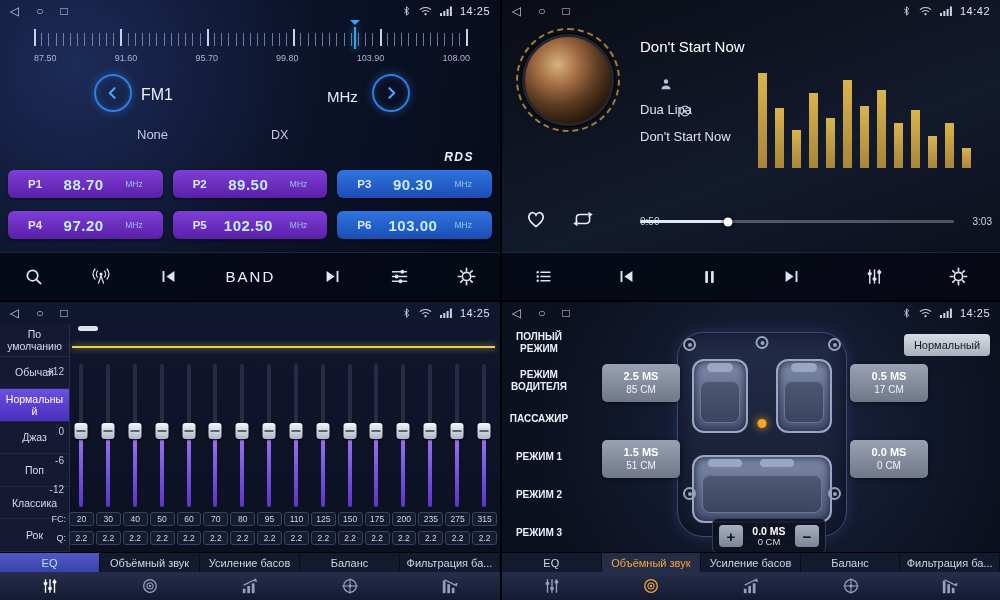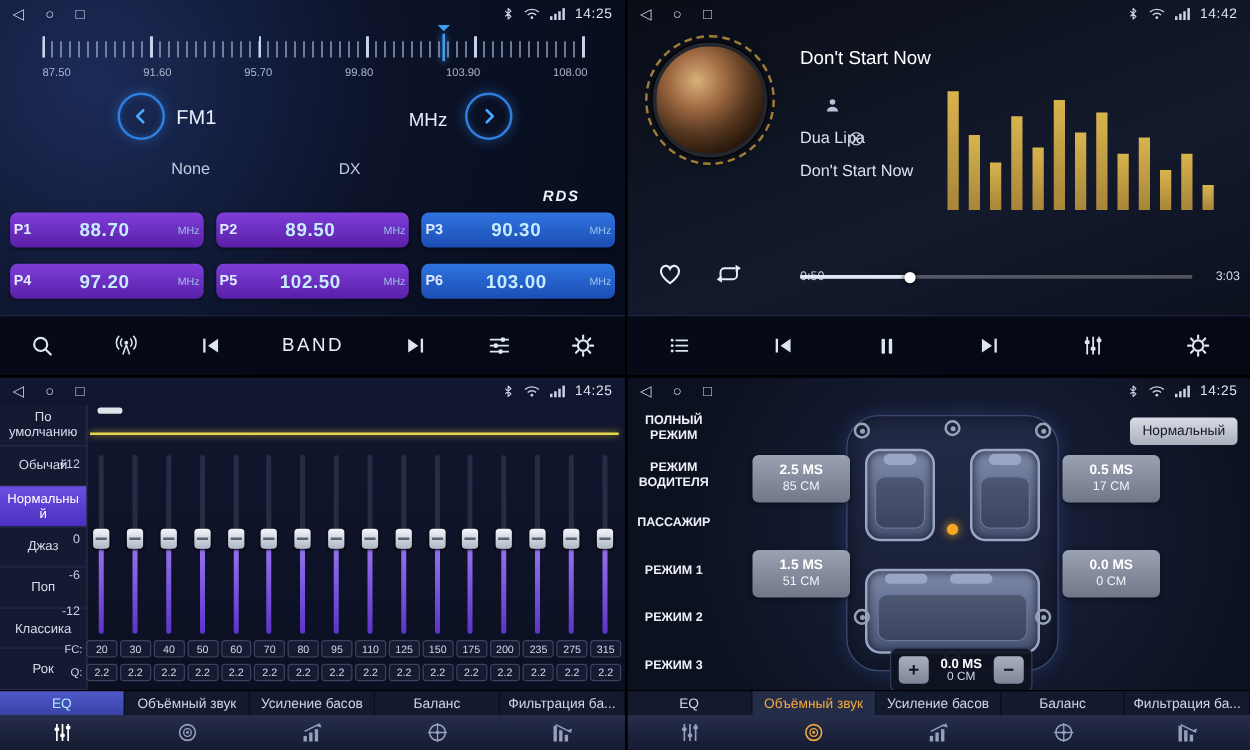--- a/index.html
+++ b/index.html
@@ -31,23 +31,23 @@
   .needle::before{content:'';position:absolute;top:-7px;left:-4px;border:5px solid transparent;border-top-color:#3f9df0;}
   .circle-btn{position:absolute;width:38px;height:38px;border-radius:50%;border:2.5px solid #2e7fe0;
     display:flex;align-items:center;justify-content:center;box-shadow:0 0 10px rgba(46,127,224,.45), inset 0 0 6px rgba(46,127,224,.35);}
   .btn-prev{left:94px;top:74px;}
   .btn-next{left:372px;top:74px;}
   .band-name{position:absolute;left:141px;top:86px;font-size:16px;color:#eaf0fa;}
   .program{position:absolute;left:137px;top:127px;font-size:13px;color:#c2cce0;}
   .freq-big{position:absolute;left:183px;top:66px;width:136px;text-align:center;font-size:33px;font-weight:700;color:#fff;letter-spacing:1px;text-shadow:0 0 12px rgba(120,170,255,.35);}
   .freq-unit{position:absolute;left:327px;top:88px;font-size:15px;color:#e6ecf8;}
   .dx{position:absolute;left:271px;top:128px;font-size:12.5px;color:#c2cce0;}
-  .rds{position:absolute;right:36px;top:150px;font-size:12px;font-weight:700;font-style:italic;letter-spacing:1.5px;color:#eef2fa;}
+  .rds{position:absolute;right:26px;top:150px;font-size:12px;font-weight:700;font-style:italic;letter-spacing:1.5px;color:#eef2fa;}
   .preset-grid{position:absolute;left:8px;right:8px;top:170px;display:grid;grid-template-columns:repeat(3,1fr);grid-template-rows:28px 28px;gap:13px 10px;}
-  .preset{display:flex;align-items:center;padding:0 3px;gap:6px;border-radius:6px;box-shadow:0 1px 3px rgba(0,0,0,.5);}
+  .preset{display:flex;align-items:center;padding:0 20px;gap:6px;border-radius:6px;box-shadow:0 1px 3px rgba(0,0,0,.5);}
   .preset.purple{background:linear-gradient(180deg,#7e3ed8,#5a1fa8);}
   .preset.blue{background:linear-gradient(180deg,#2f74e0,#1b4db4);}
   .p-lab{font-size:11.5px;font-weight:700;color:#dfe9ff;}
   .p-freq{flex:1;text-align:center;font-size:15px;font-weight:600;color:#c6ecff;letter-spacing:.5px;}
   .p-unit{font-size:8.5px;color:#9cc2e8;}
   .toolbar{position:absolute;left:0;right:0;bottom:0;height:48px;display:flex;align-items:center;justify-content:space-around;background:rgba(6,9,20,.9);border-top:1px solid #1d2440;}
   .tb-btn{display:flex;align-items:center;justify-content:center;color:#dde4f2;}
   .band-text{font-size:15px;letter-spacing:2px;color:#eaf0fa;}
 
   

